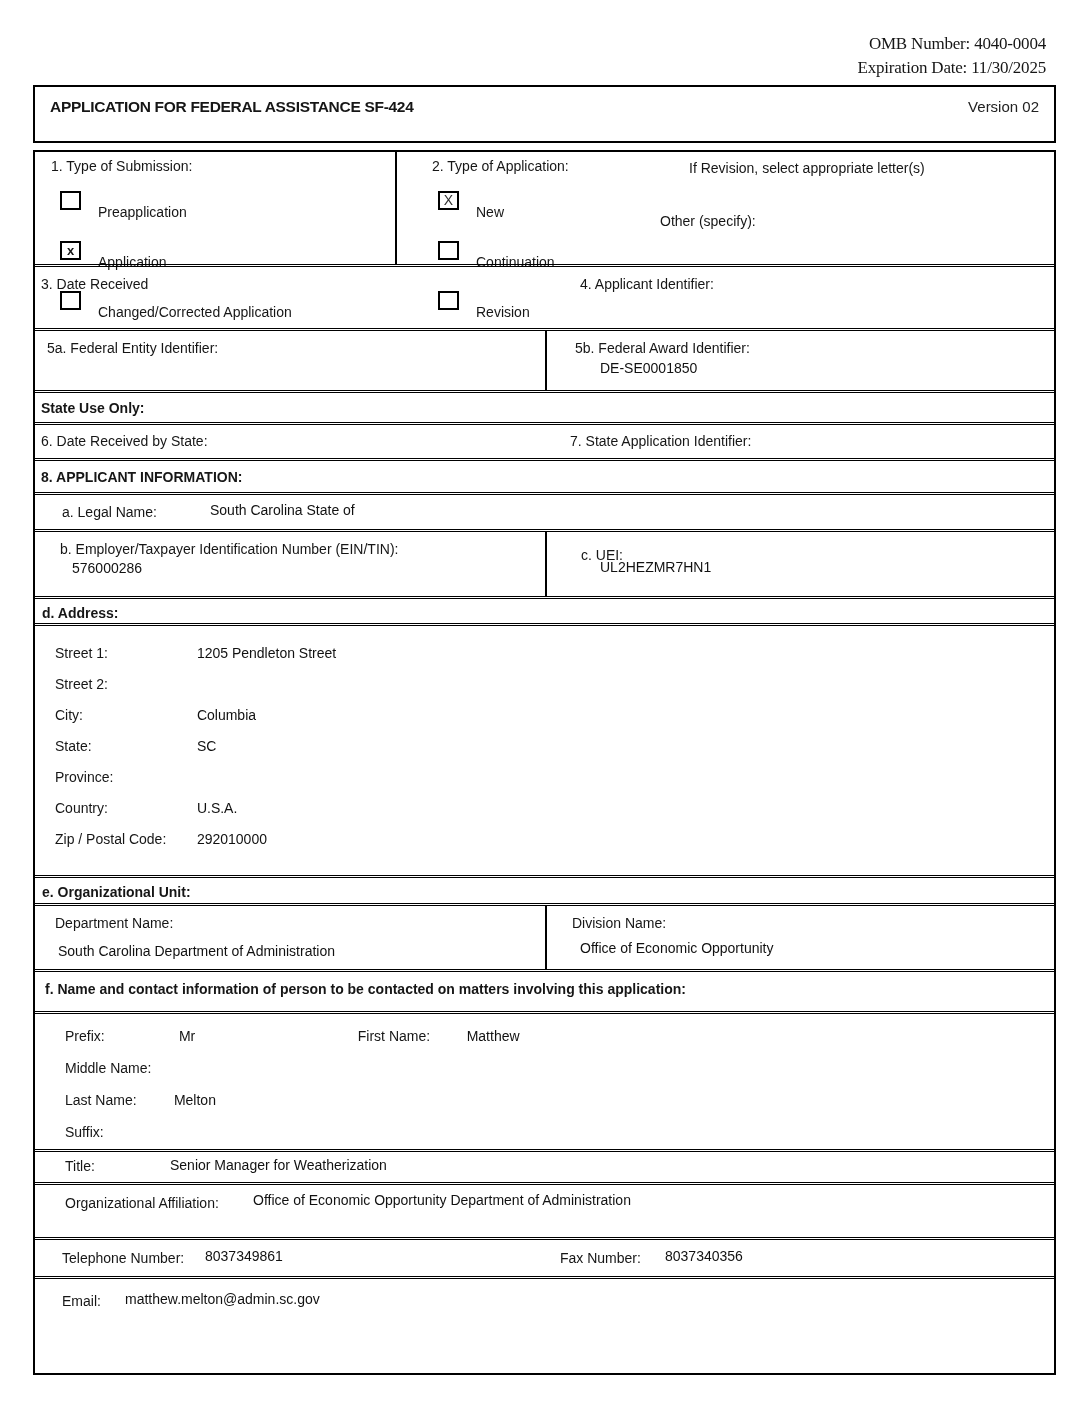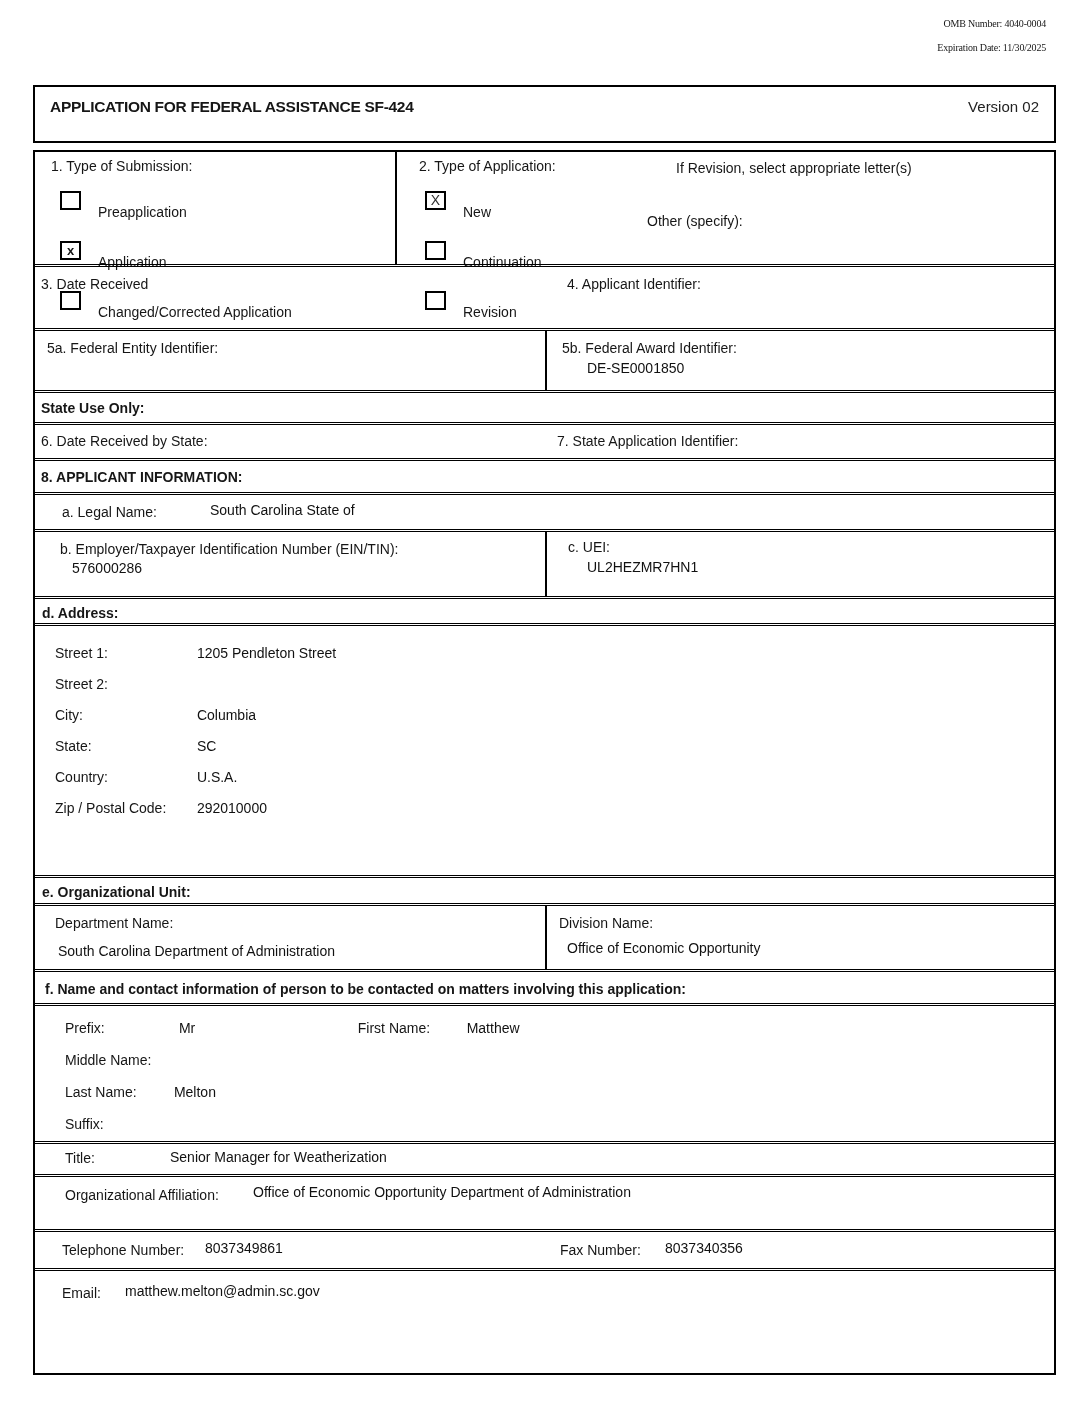--- a/index.html
+++ b/index.html
@@ -5,64 +5,64 @@
   * { margin: 0; padding: 0; box-sizing: border-box; }
   html, body { background: #ffffff; }
   body {
     width: 1088px; height: 1408px;
     position: relative;
     font-family: "Liberation Sans", sans-serif;
     color: #161616;
     font-size: 14px;
   }
   .omb {
-    position: absolute; top: 12px; right: 42px;
+    position: absolute; top: 32px; right: 42px;
     text-align: right;
     font-family: "Liberation Serif", serif;
-    font-size: 10px; line-height: 24px;
+    font-size: 17px; line-height: 24px;
     letter-spacing: -0.2px;
   }
   .title-box {
     position: absolute; left: 33px; top: 85px;
     width: 1023px; height: 58px;
     border: 2px solid #000;
     display: flex; justify-content: space-between;
     padding: 11px 15px 0 15px;
   }
   .title-box .title { font-weight: bold; font-size: 15.5px; letter-spacing: -0.3px; }
   .title-box .version { font-size: 15px; color: #222; }
 
   .body-box {
     position: absolute; left: 33px; top: 150px;
     width: 1023px; height: 1225px;
     border: 2px solid #000;
     display: flex; flex-direction: column;
   }
   .row { border-top: 3px double #000; position: relative; }
   .row:first-child { border-top: none; }
-  .split { display: flex; }
+  .split { display: flex; gap: 13px; }
   .half-l { width: 512px; border-right: 2px solid #000; position: relative; padding-left: 40px; }
   .half-r { flex: 1; position: relative; }
   .noline .half-l { border-right: none; }
 
   
   .r12 { height: 112px; }
   .r34 { height: 64px; }
   .r5  { height: 62px; }
   .rstate { height: 32px; }
   .r67 { height: 36px; }
   .r8  { height: 34px; }
   .rlegal { height: 37px; }
   .rbc { height: 67px; }
   .rdhdr { height: 27px; }
   .raddr { height: 252px; }
   .rehdr { height: 28px; }
   .rdept { height: 66px; }
   .rfhdr { height: 34px; padding-left: 18px; }
-  .rnames { height: 138px; }
+  .rnames { height: 138px; margin-top: 8px; }
   .rtitle { height: 33px; }
   .raff { height: 55px; }
   .rtel { height: 39px; }
   .remail { flex: 1; }
 
   .sec1 { width: 362px; border-right: 2px solid #000; position: relative; padding: 6px 0 0 16px; }
   .sec2 { flex: 1; position: relative; padding: 6px 0 0 22px; }
   .sec-label { margin-bottom: 6px; }
   .opt { display: flex; align-items: center; margin-bottom: 10px; }
   .cb {
@@ -182,21 +182,21 @@
     <span class="abs" style="left:27px; top:9px;">a. Legal Name:</span>
     <span class="abs value" style="left:175px; top:7px;">South Carolina State of</span>
   </div>
 
   <div class="row rbc split">
     <div class="half-l">
       <span class="abs" style="left:25px; top:9px;">b.  Employer/Taxpayer Identification Number (EIN/TIN):</span>
       <span class="abs value" style="left:37px; top:28px;">576000286</span>
     </div>
     <div class="half-r">
-      <span class="abs" style="left:21px; top:7px;text-align:right;">c.  UEI:</span>
+      <span class="abs" style="left:21px; top:15px;text-align:right;">c.  UEI:</span>
       <span class="abs value" style="left:40px; top:27px;">UL2HEZMR7HN1</span>
     </div>
   </div>
 
   <div class="row rdhdr">
     <span class="abs bold" style="left:7px; top:6px;">d. Address:</span>
   </div>
 
   <div class="row raddr addr-block">
     <div class="addr-row">
@@ -207,20 +207,24 @@
       <span class="lbl">Street 2:</span>
       <span class="value"></span>
     </div>
     <div class="addr-row">
       <span class="lbl">City:</span>
       <span class="value">Columbia</span>
     </div>
     <div class="addr-row">
       <span class="lbl">State:</span>
       <span class="value">SC</span>
+    </div>
+    <div class="addr-row">
+      <span class="lbl">Province:</span>
+      <span class="value"></span>
     </div>
     <div class="addr-row">
       <span class="lbl">Country:</span>
       <span class="value">U.S.A.</span>
     </div>
     <div class="addr-row">
       <span class="lbl">Zip / Postal Code:</span>
       <span class="value">292010000</span>
     </div>
   </div>

